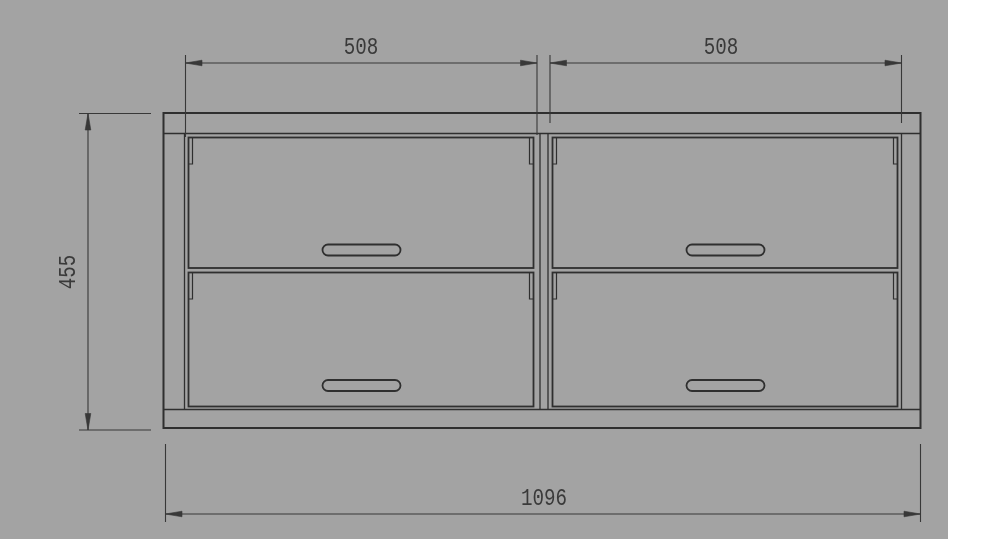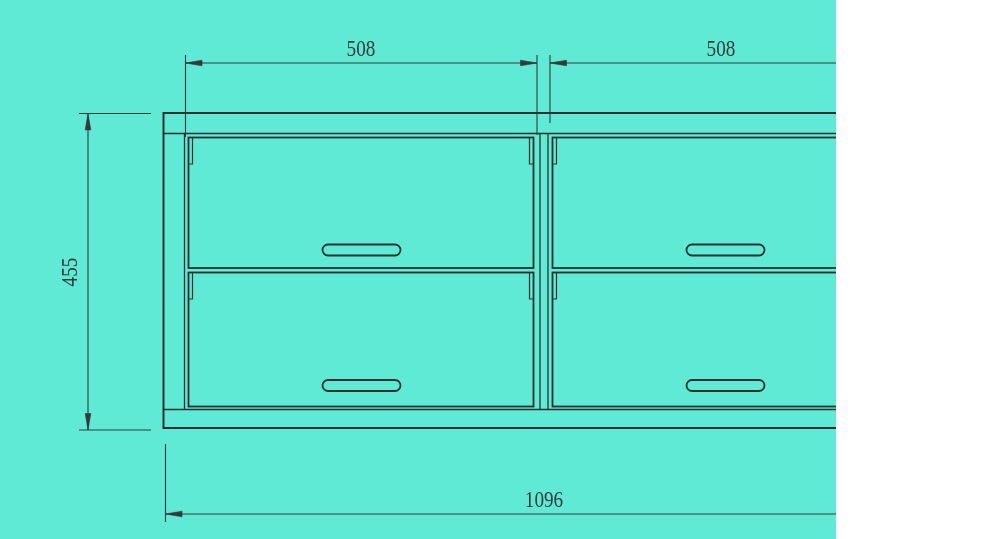--- a/index.html
+++ b/index.html
@@ -1,22 +1,22 @@
 <!DOCTYPE html>
 <html><head>
 <meta charset="utf-8">
 <style>
   html, body { margin: 0; padding: 0; background: #ffffff; }
   .stage {
     position: relative;
-    width: 836px;
+    width: 948px;
     height: 539px;
-    background: #5eead4;
+    background: #a3a3a3;
     overflow: hidden;
-    font-family: Liberation Serif, serif;
+    font-family: Liberation Mono, monospace;
   }
   .drawing-svg { position: absolute; left: 0; top: 0; }
   .dim-label {
     position: absolute;
     font-size: 24px;
     line-height: 1;
     color: #3a3a3a;
     white-space: nowrap;
     transform: translate(-50%, -50%) scaleX(0.8);
   }

